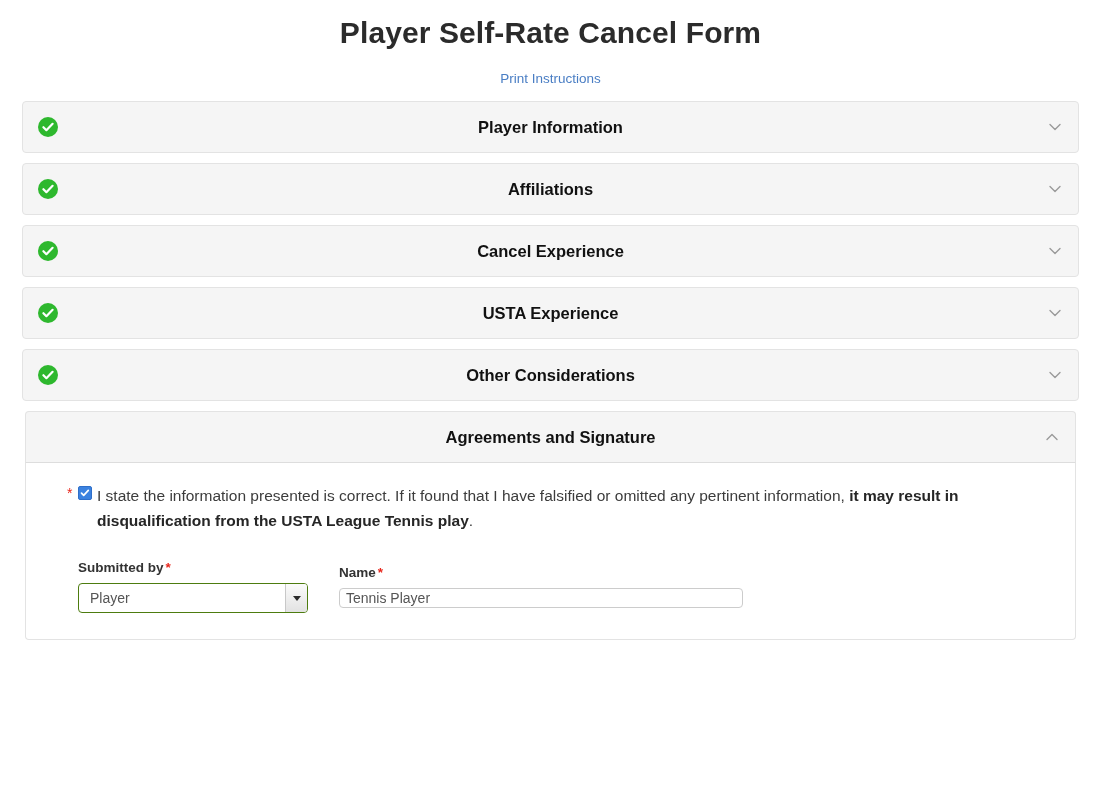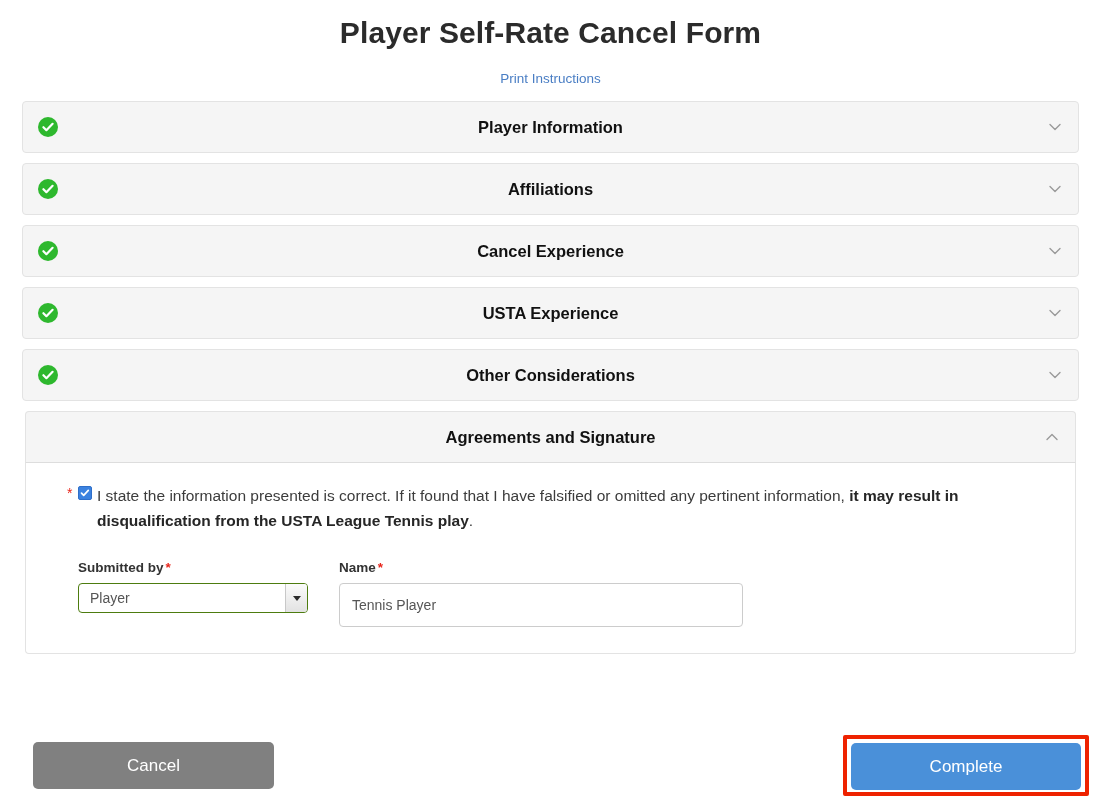--- a/index.html
+++ b/index.html
@@ -148,21 +148,21 @@
     line-height: 25px;
     color: #3c3c3c;
   }
   .agree-text .bold { font-weight: bold; color: #262626; }
 
   
   .fields {
     margin-top: 27px;
     padding-left: 28px;
     display: flex;
-    align-items: flex-start;
+    align-items: center;
   }
   .field { position: relative; }
   .field.submitted-by { width: 232px; }
   .field.name-field { margin-left: 29px; width: 404px; }
 
   .field-label {
     font-size: 13.5px;
     font-weight: bold;
     color: #333333;
     margin-bottom: 8px;
@@ -211,28 +211,28 @@
     width: 0;
     height: 0;
     border-left: 4px solid transparent;
     border-right: 4px solid transparent;
     border-top: 5px solid #2b2b2b;
     display: block;
   }
 
   .text-input {
     width: 404px;
-    height: 44px;
+    height: 20px;
     border: 1px solid #cccccc;
     border-radius: 4px;
     background: #ffffff;
     font-family: "Liberation Sans", sans-serif;
     font-size: 14px;
     color: #555555;
-    padding: 0 12px;
+    padding: 0 6px;
     box-sizing: border-box;
     outline: none;
   }
 
   
   .footer {
     position: absolute;
     left: 0;
     right: 0;
     top: 742px;
@@ -407,19 +407,14 @@
             <label class="field-label"><span>Name</span><span class="req">*</span></label>
             <input class="text-input" type="text" value="Tennis Player" style="">
           </div>
 
         </div>
       </div>
     </div>
 
   </div>
 
-  <div class="footer">
-    <button class="btn btn-cancel">Cancel</button>
-    <div class="highlight-box"></div>
-    <button class="btn btn-complete">Complete</button>
-  </div>
 
 </div>
 
 </body></html>

